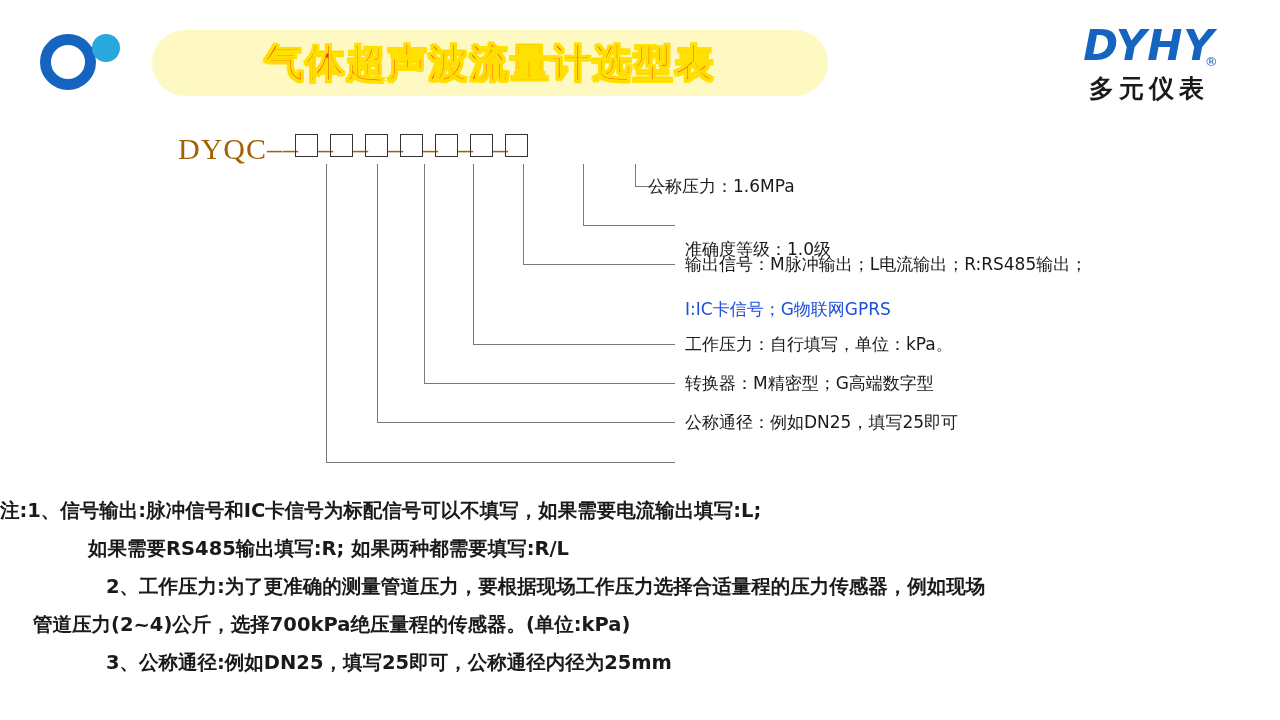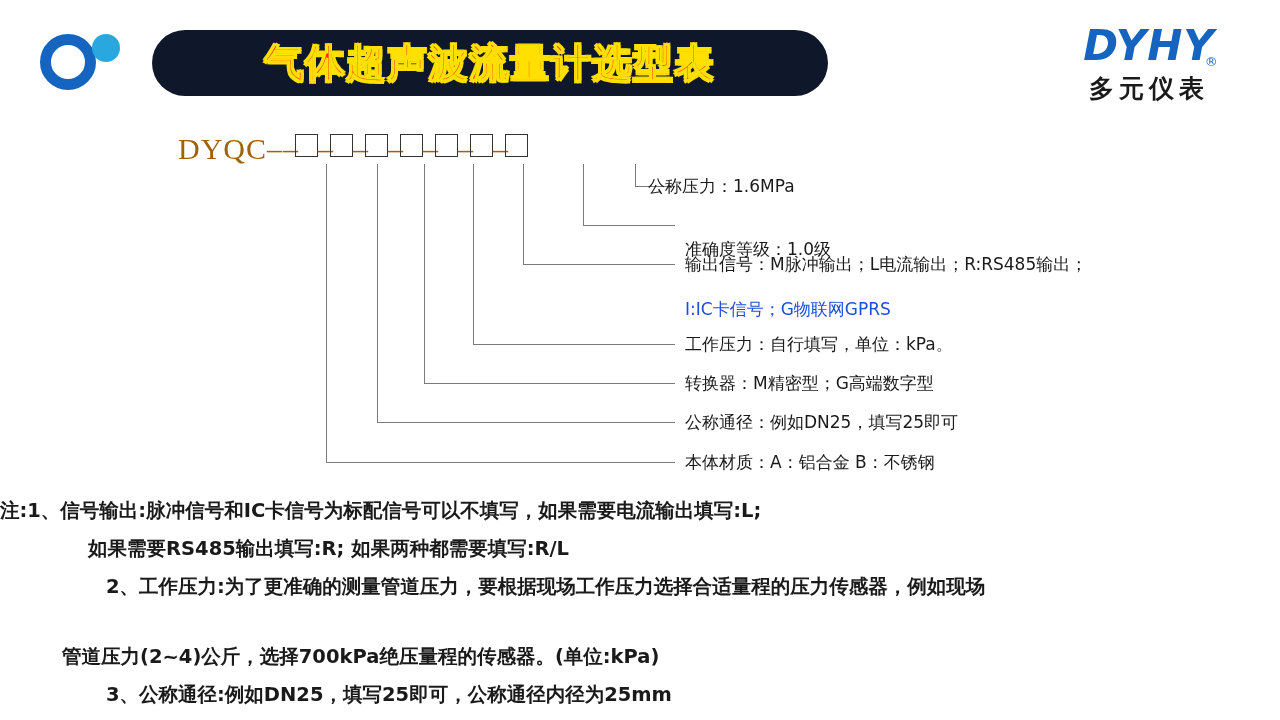--- a/index.html
+++ b/index.html
@@ -46,21 +46,21 @@
     background: #29a8e0;
     border-radius: 50%;
   }
 
   .title-pill {
     position: absolute;
     left: 152px;
     top: 30px;
     width: 676px;
     height: 66px;
-    background: #0f172a;
+    background: #fef9c3;
     border-radius: 33px;
     display: flex;
     align-items: center;
     justify-content: center;
   }
   .title-text {
     font-family: "DejaVu Sans", sans-serif;
     font-weight: bold;
     font-size: 39px;
     letter-spacing: 2px;
@@ -181,21 +181,21 @@
     font-family: "DejaVu Sans", sans-serif;
     font-weight: bold;
     font-size: 19.5px;
     color: #1a1a1a;
     line-height: 38px;
     white-space: nowrap;
   }
   .note-l1 { }
   .note-l2 { padding-left: 88px; }
   .note-l3 { padding-left: 106px; }
-  .note-l4 { padding-left: 62px; margin-top: 32px; }
+  .note-l4 { padding-left: 33px; }
   .note-l5 { padding-left: 106px; }
 </style>
 </head>
 <body>
 
 <div class="header">
 
   <div class="logo-mark">
     <div class="logo-ring"></div>
     <div class="logo-dot"></div>
@@ -241,21 +241,20 @@
   <div class="vline" style="left:326px; top:42px; height:298px;"></div>
   <div class="hline" style="left:326px; top:340px; width:349px;"></div>
 
   <div class="legend-item" style="left:648px; top:51px;">公称压力：1.6MPa</div>
   <div class="legend-item" style="left:685px; top:90px;margin-top:24px;">准确度等级：1.0级</div>
   <div class="legend-item" style="left:685px; top:129px;">输出信号：M脉冲输出；L电流输出；R:RS485输出；</div>
   <div class="legend-sub" style="left:685px; top:168px;">I:IC卡信号；G物联网GPRS</div>
   <div class="legend-item" style="left:685px; top:209px;">工作压力：自行填写，单位：kPa。</div>
   <div class="legend-item" style="left:685px; top:248px;">转换器：M精密型；G高端数字型</div>
   <div class="legend-item" style="left:685px; top:287px;">公称通径：例如DN25，填写25即可</div>
-  <div class="legend-item" style="left:685px; top:327px;">本体材质：A：铝合金  B：不锈钢</div>
 </div>
 
 <div class="notes">
   <div class="note-line note-l1">注:1、信号输出:脉冲信号和IC卡信号为标配信号可以不填写，如果需要电流输出填写:L;</div>
   <div class="note-line note-l2">如果需要RS485输出填写:R; 如果两种都需要填写:R/L</div>
   <div class="note-line note-l3">2、工作压力:为了更准确的测量管道压力，要根据现场工作压力选择合适量程的压力传感器，例如现场</div>
   <div class="note-line note-l4">管道压力(2~4)公斤，选择700kPa绝压量程的传感器。(单位:kPa)</div>
   <div class="note-line note-l5">3、公称通径:例如DN25，填写25即可，公称通径内径为25mm</div>
 </div>
 

